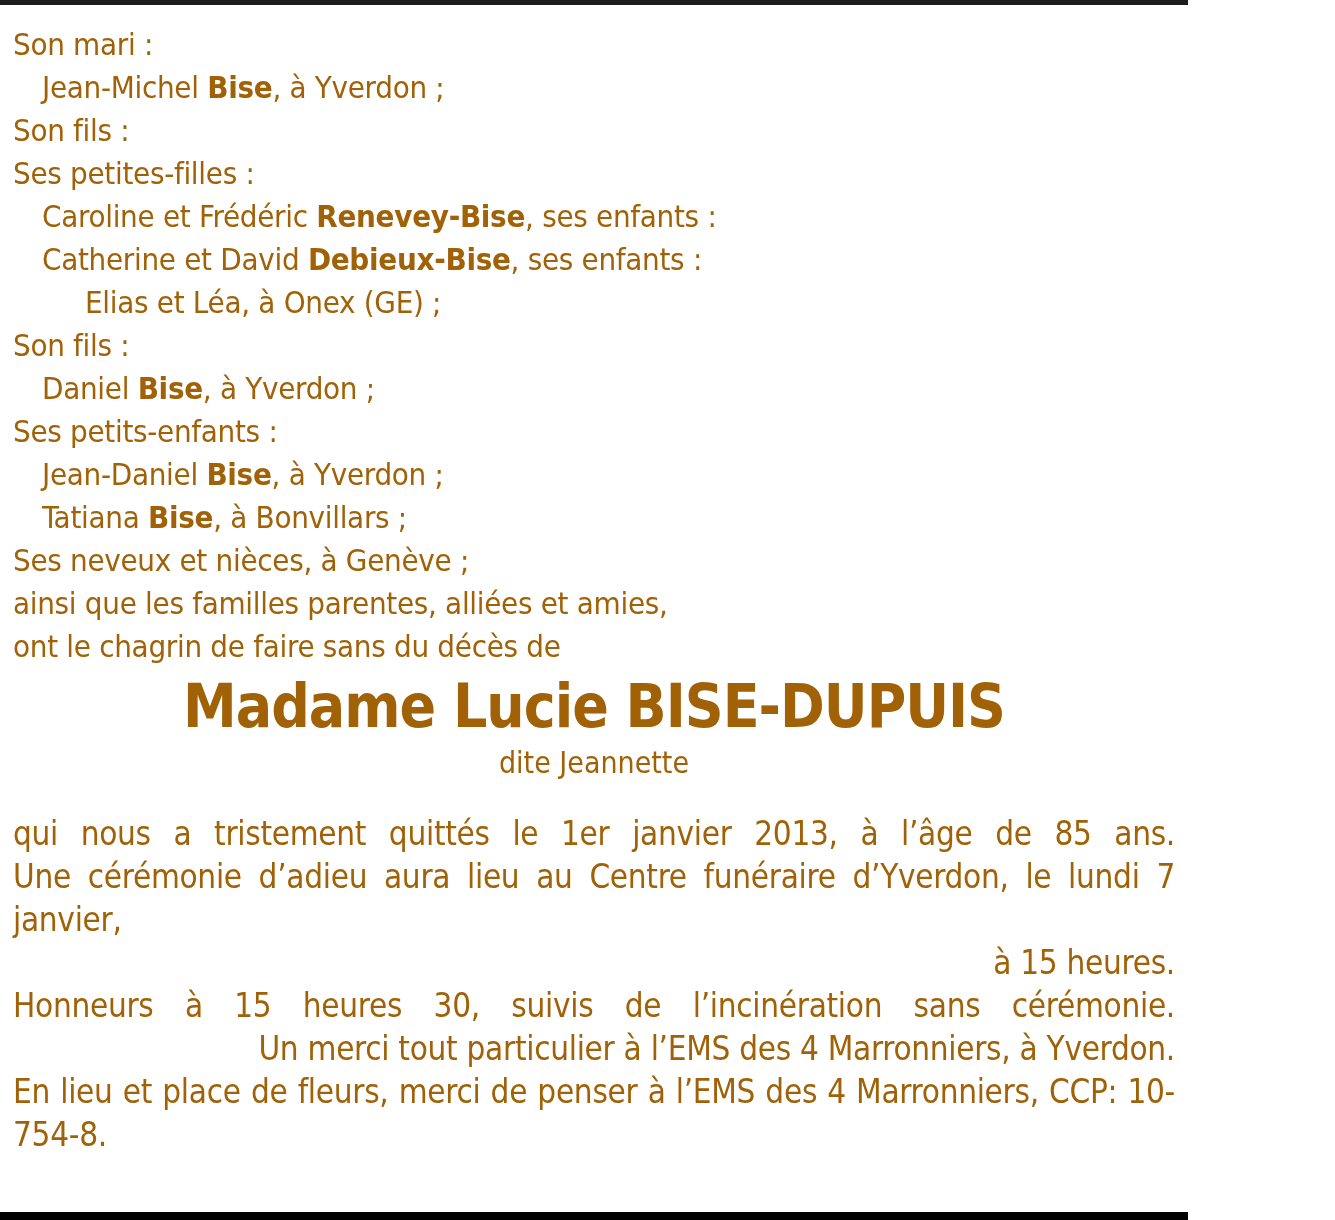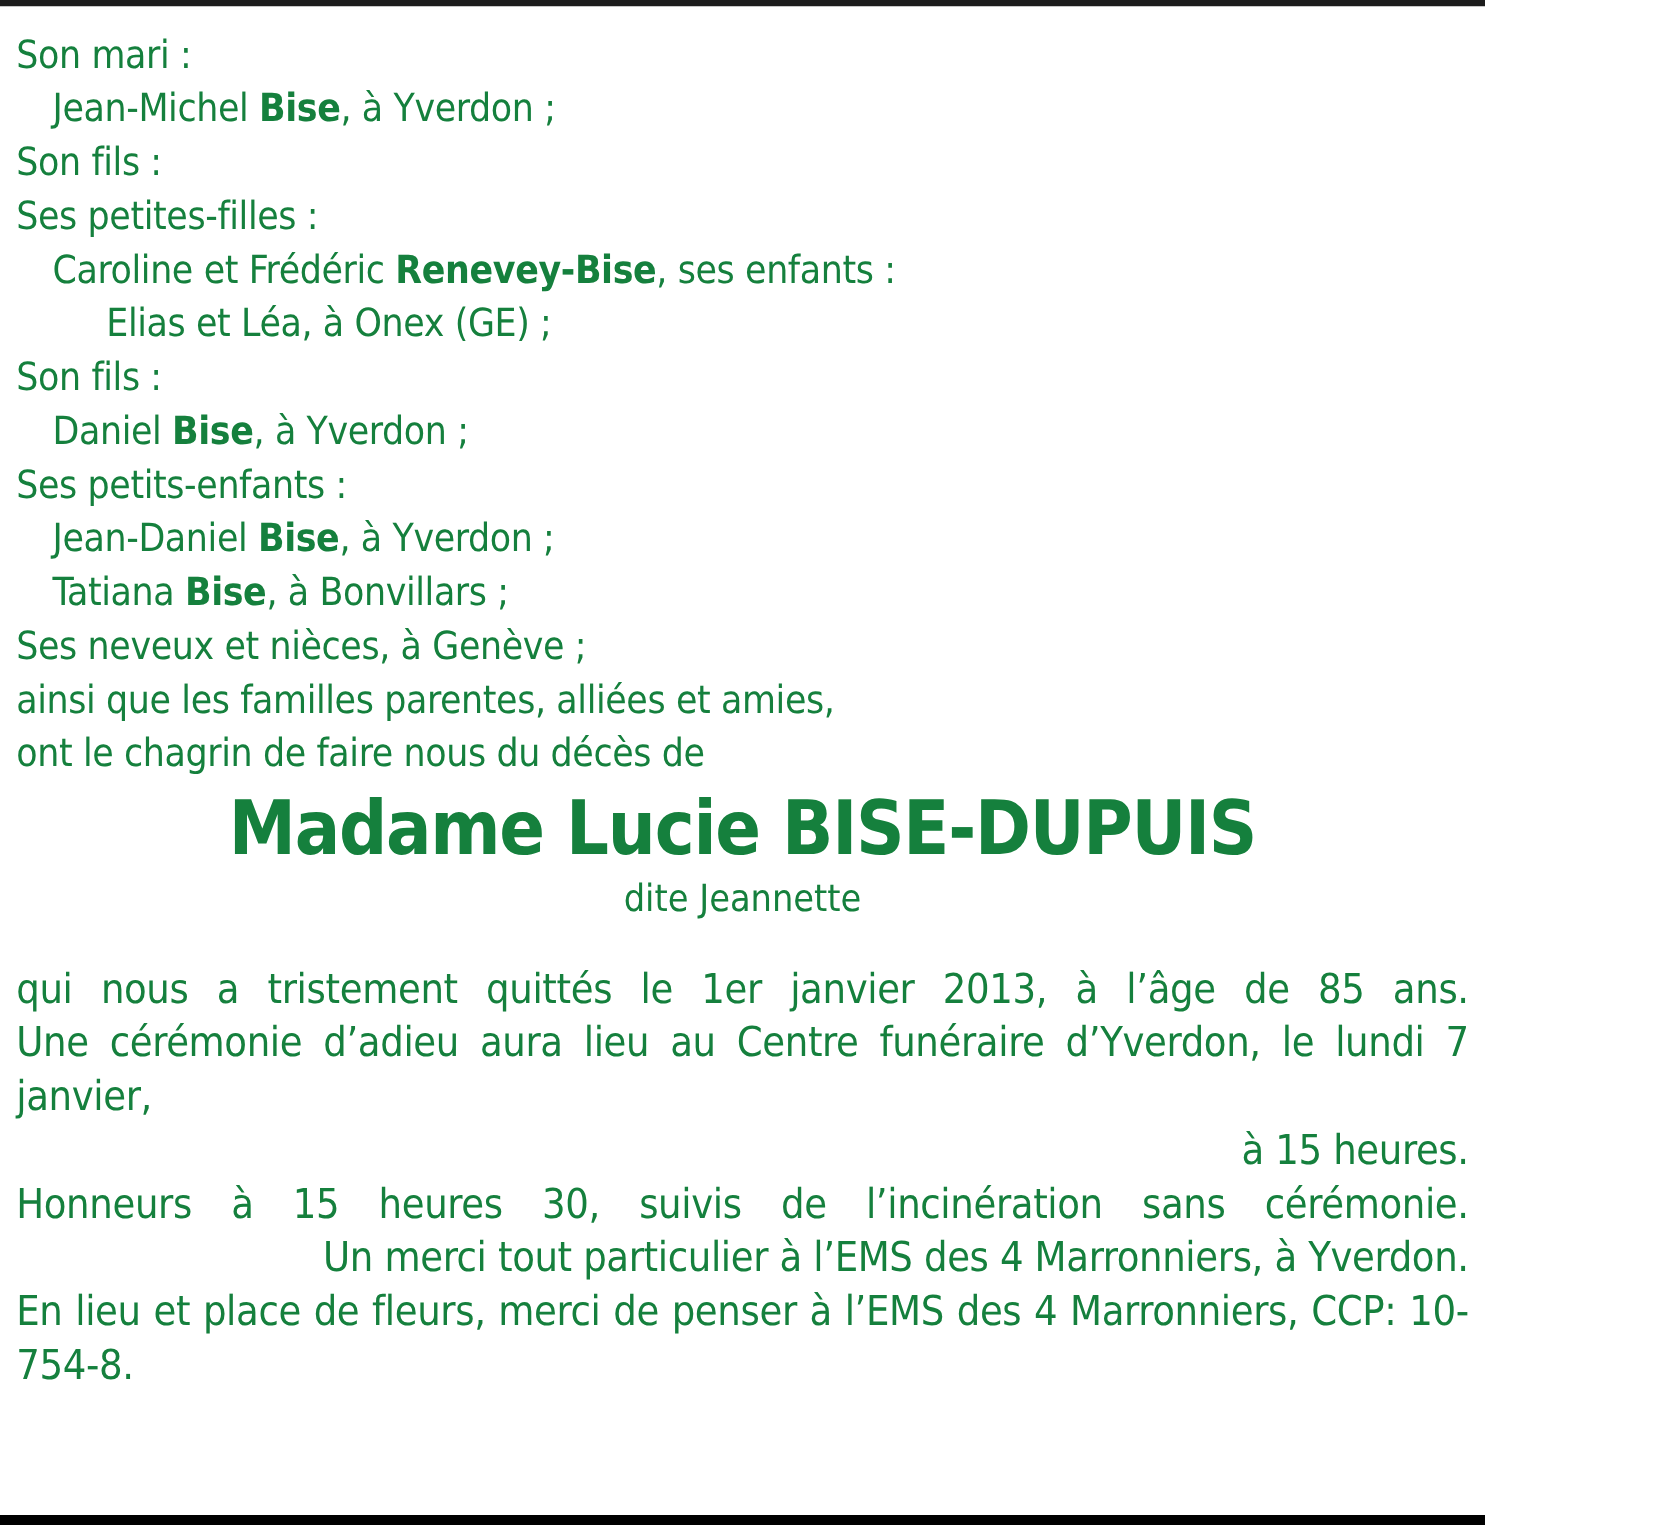--- a/index.html
+++ b/index.html
@@ -5,21 +5,21 @@
   html, body {
     margin: 0;
     padding: 0;
     background: #ffffff;
   }
   .page {
     position: relative;
     width: 1188px;
     height: 1220px;
     background: #ffffff;
-    color: #15803d;
+    color: #a16207;
     font-family: "DejaVu Sans", "Liberation Sans", sans-serif;
     font-stretch: condensed;
     overflow: hidden;
     box-sizing: border-box;
   }
   .rule-top {
     position: absolute;
     top: 0; left: 0; right: 0;
     height: 5px;
     background: #1c1c1c;
@@ -87,29 +87,30 @@
   <div class="rule-top"></div>
 
   <div class="content">
 
     <div class="family">
       <div class="fline ind0"><span>Son mari :</span></div>
       <div class="fline ind1"><span>Jean-Michel </span><b>Bise</b><span>, à Yverdon ;</span></div>
       <div class="fline ind0"><span>Son fils :</span></div>
       <div class="fline ind0"><span>Ses petites-filles :</span></div>
       <div class="fline ind1"><span>Caroline et Frédéric </span><b>Renevey-Bise</b><span>, ses enfants :</span></div>
+      <div class="fline ind1"><span>Catherine et David </span><b>Debieux-Bise</b><span>, ses enfants :</span></div>
       <div class="fline ind2"><span>Elias et Léa, à Onex (GE) ;</span></div>
       <div class="fline ind0"><span>Son fils :</span></div>
       <div class="fline ind1"><span>Daniel </span><b>Bise</b><span>, à Yverdon ;</span></div>
       <div class="fline ind0"><span>Ses petits-enfants :</span></div>
       <div class="fline ind1"><span>Jean-Daniel </span><b>Bise</b><span>, à Yverdon ;</span></div>
       <div class="fline ind1"><span>Tatiana </span><b>Bise</b><span>, à Bonvillars ;</span></div>
       <div class="fline ind0"><span>Ses neveux et nièces, à Genève ;</span></div>
       <div class="fline ind0"><span>ainsi que les familles parentes, alliées et amies,</span></div>
-      <div class="fline ind0"><span>ont le chagrin de faire nous du décès de</span></div>
+      <div class="fline ind0"><span>ont le chagrin de faire sans du décès de</span></div>
     </div>
 
     <div class="name-block">
       <div class="deceased-title">Madame Lucie BISE-DUPUIS</div>
       <div class="deceased-sub">dite Jeannette</div>
     </div>
 
     <div class="announcement">
       <div class="aline stretch">qui nous a tristement quittés le 1er janvier 2013, à l’âge de 85 ans.</div>
       <div class="aline stretch">Une cérémonie d’adieu aura lieu au Centre funéraire d’Yverdon, le lundi 7 janvier,</div>

